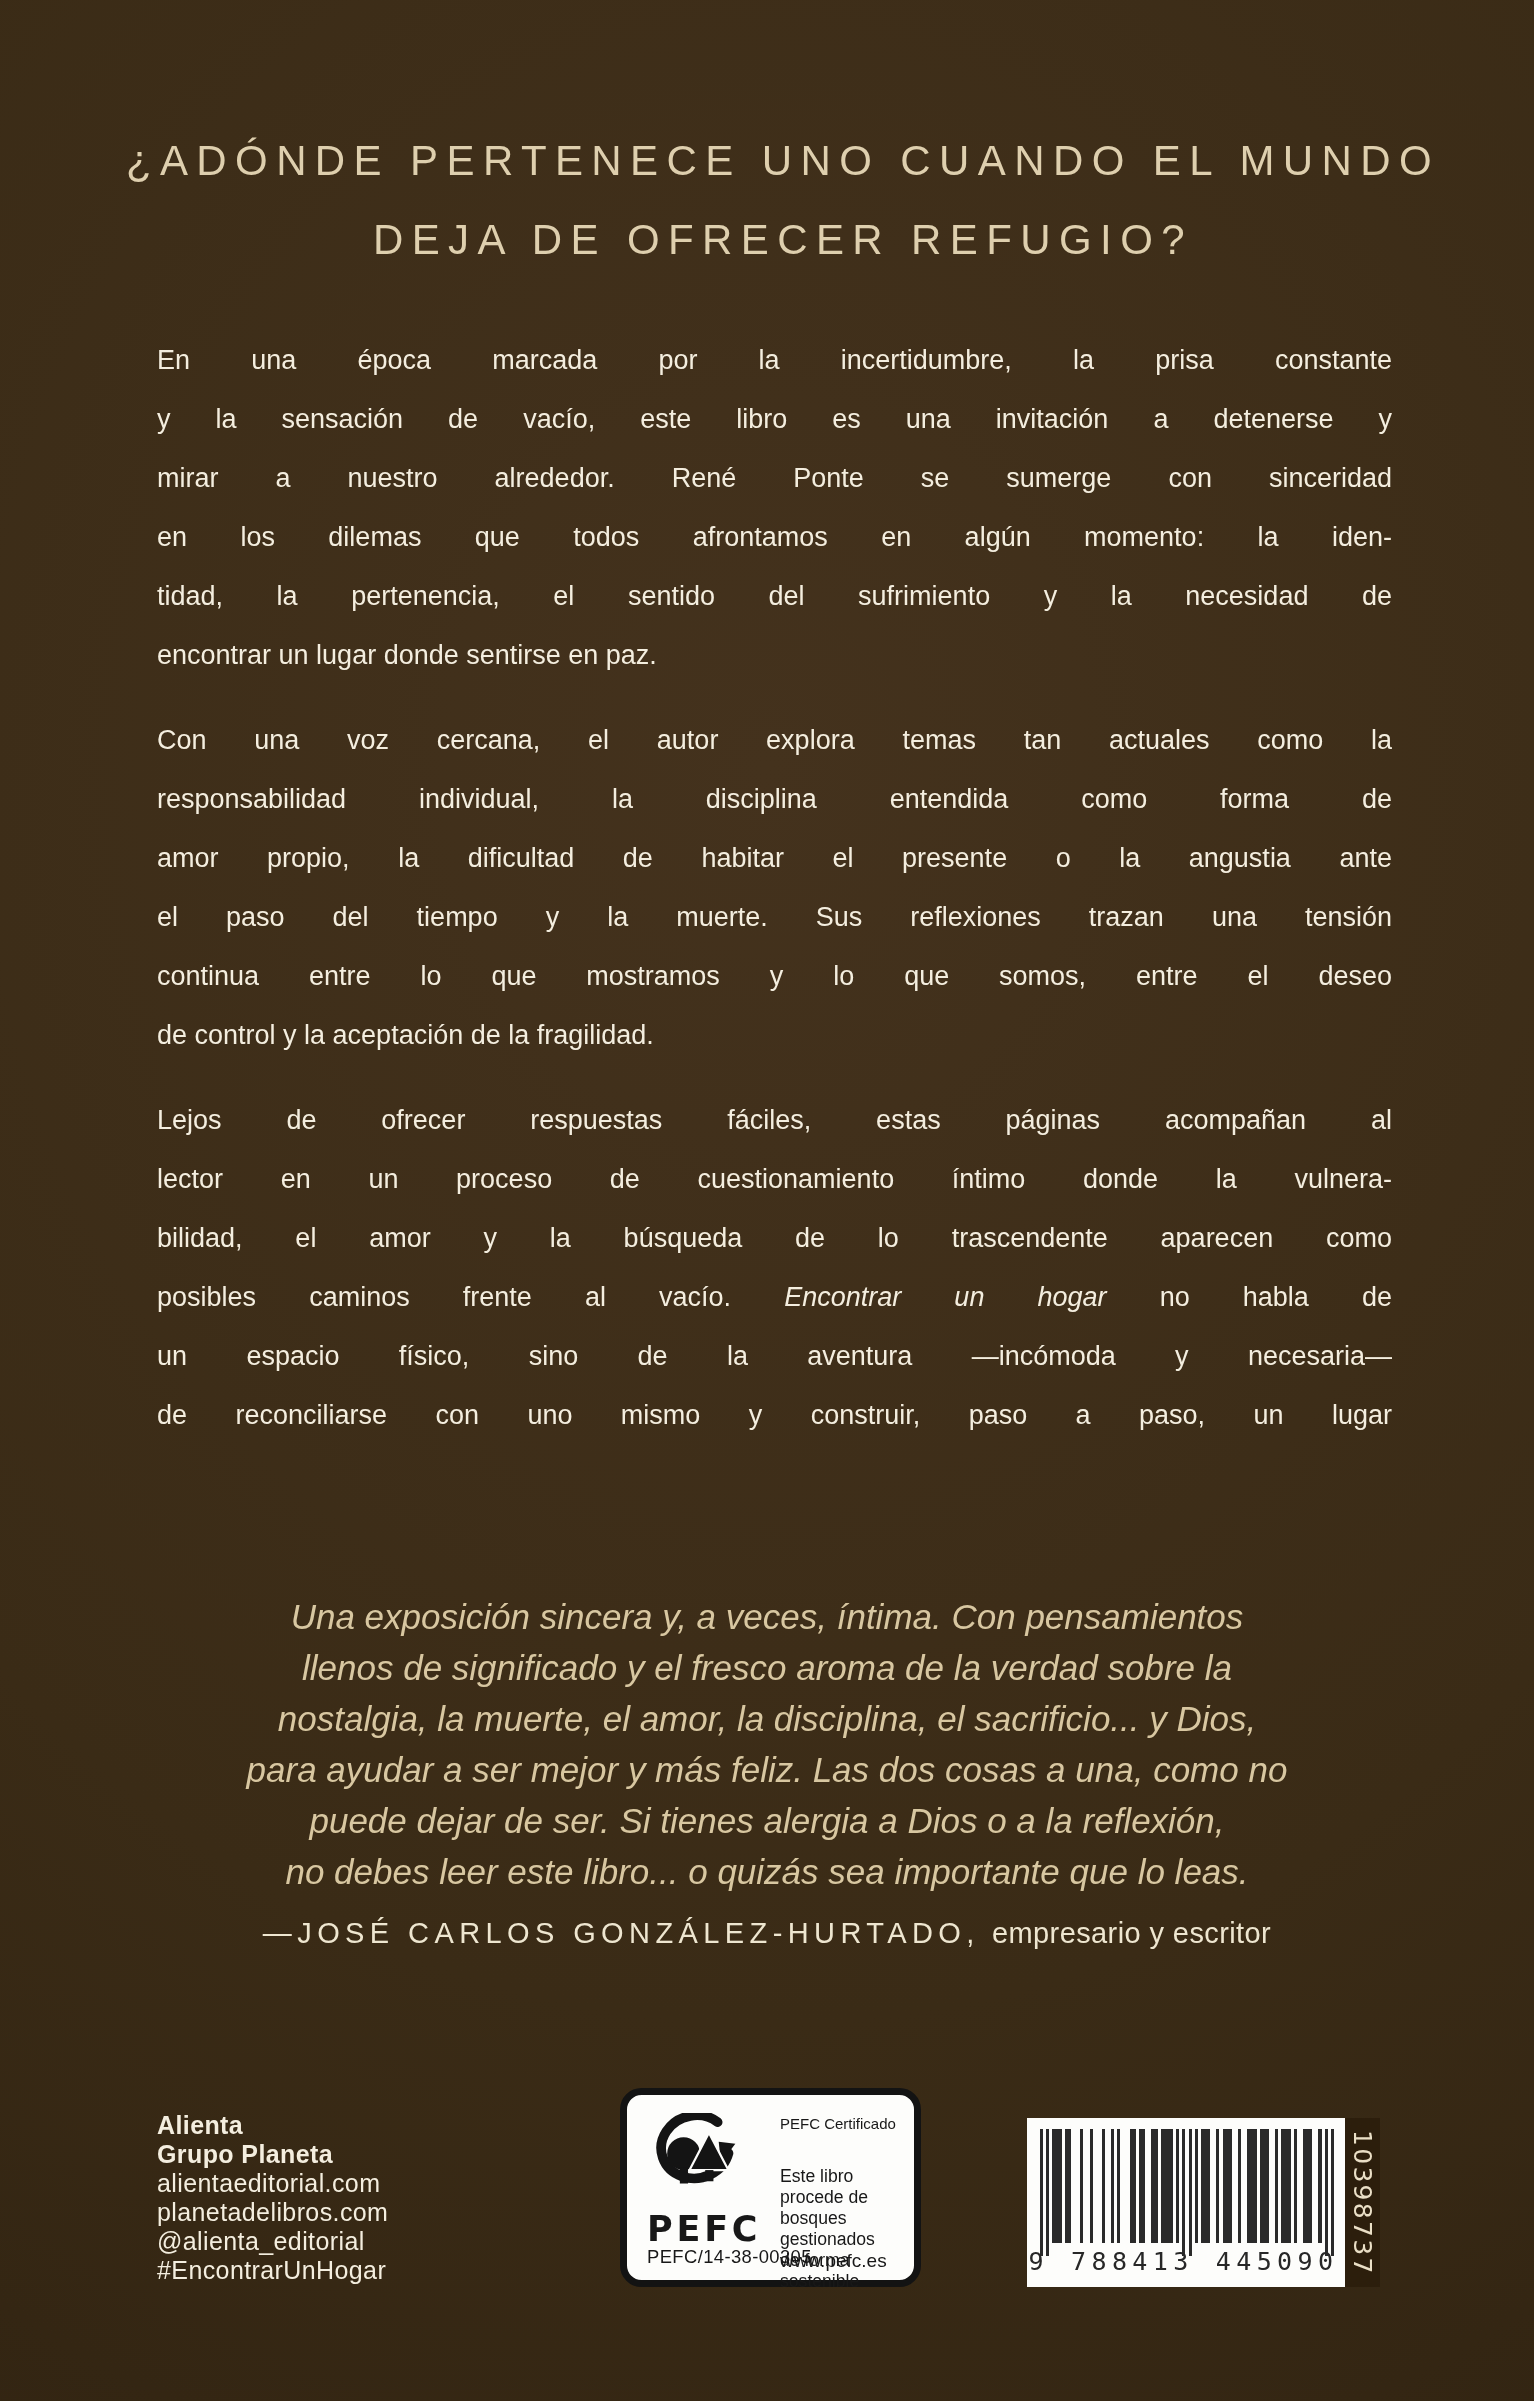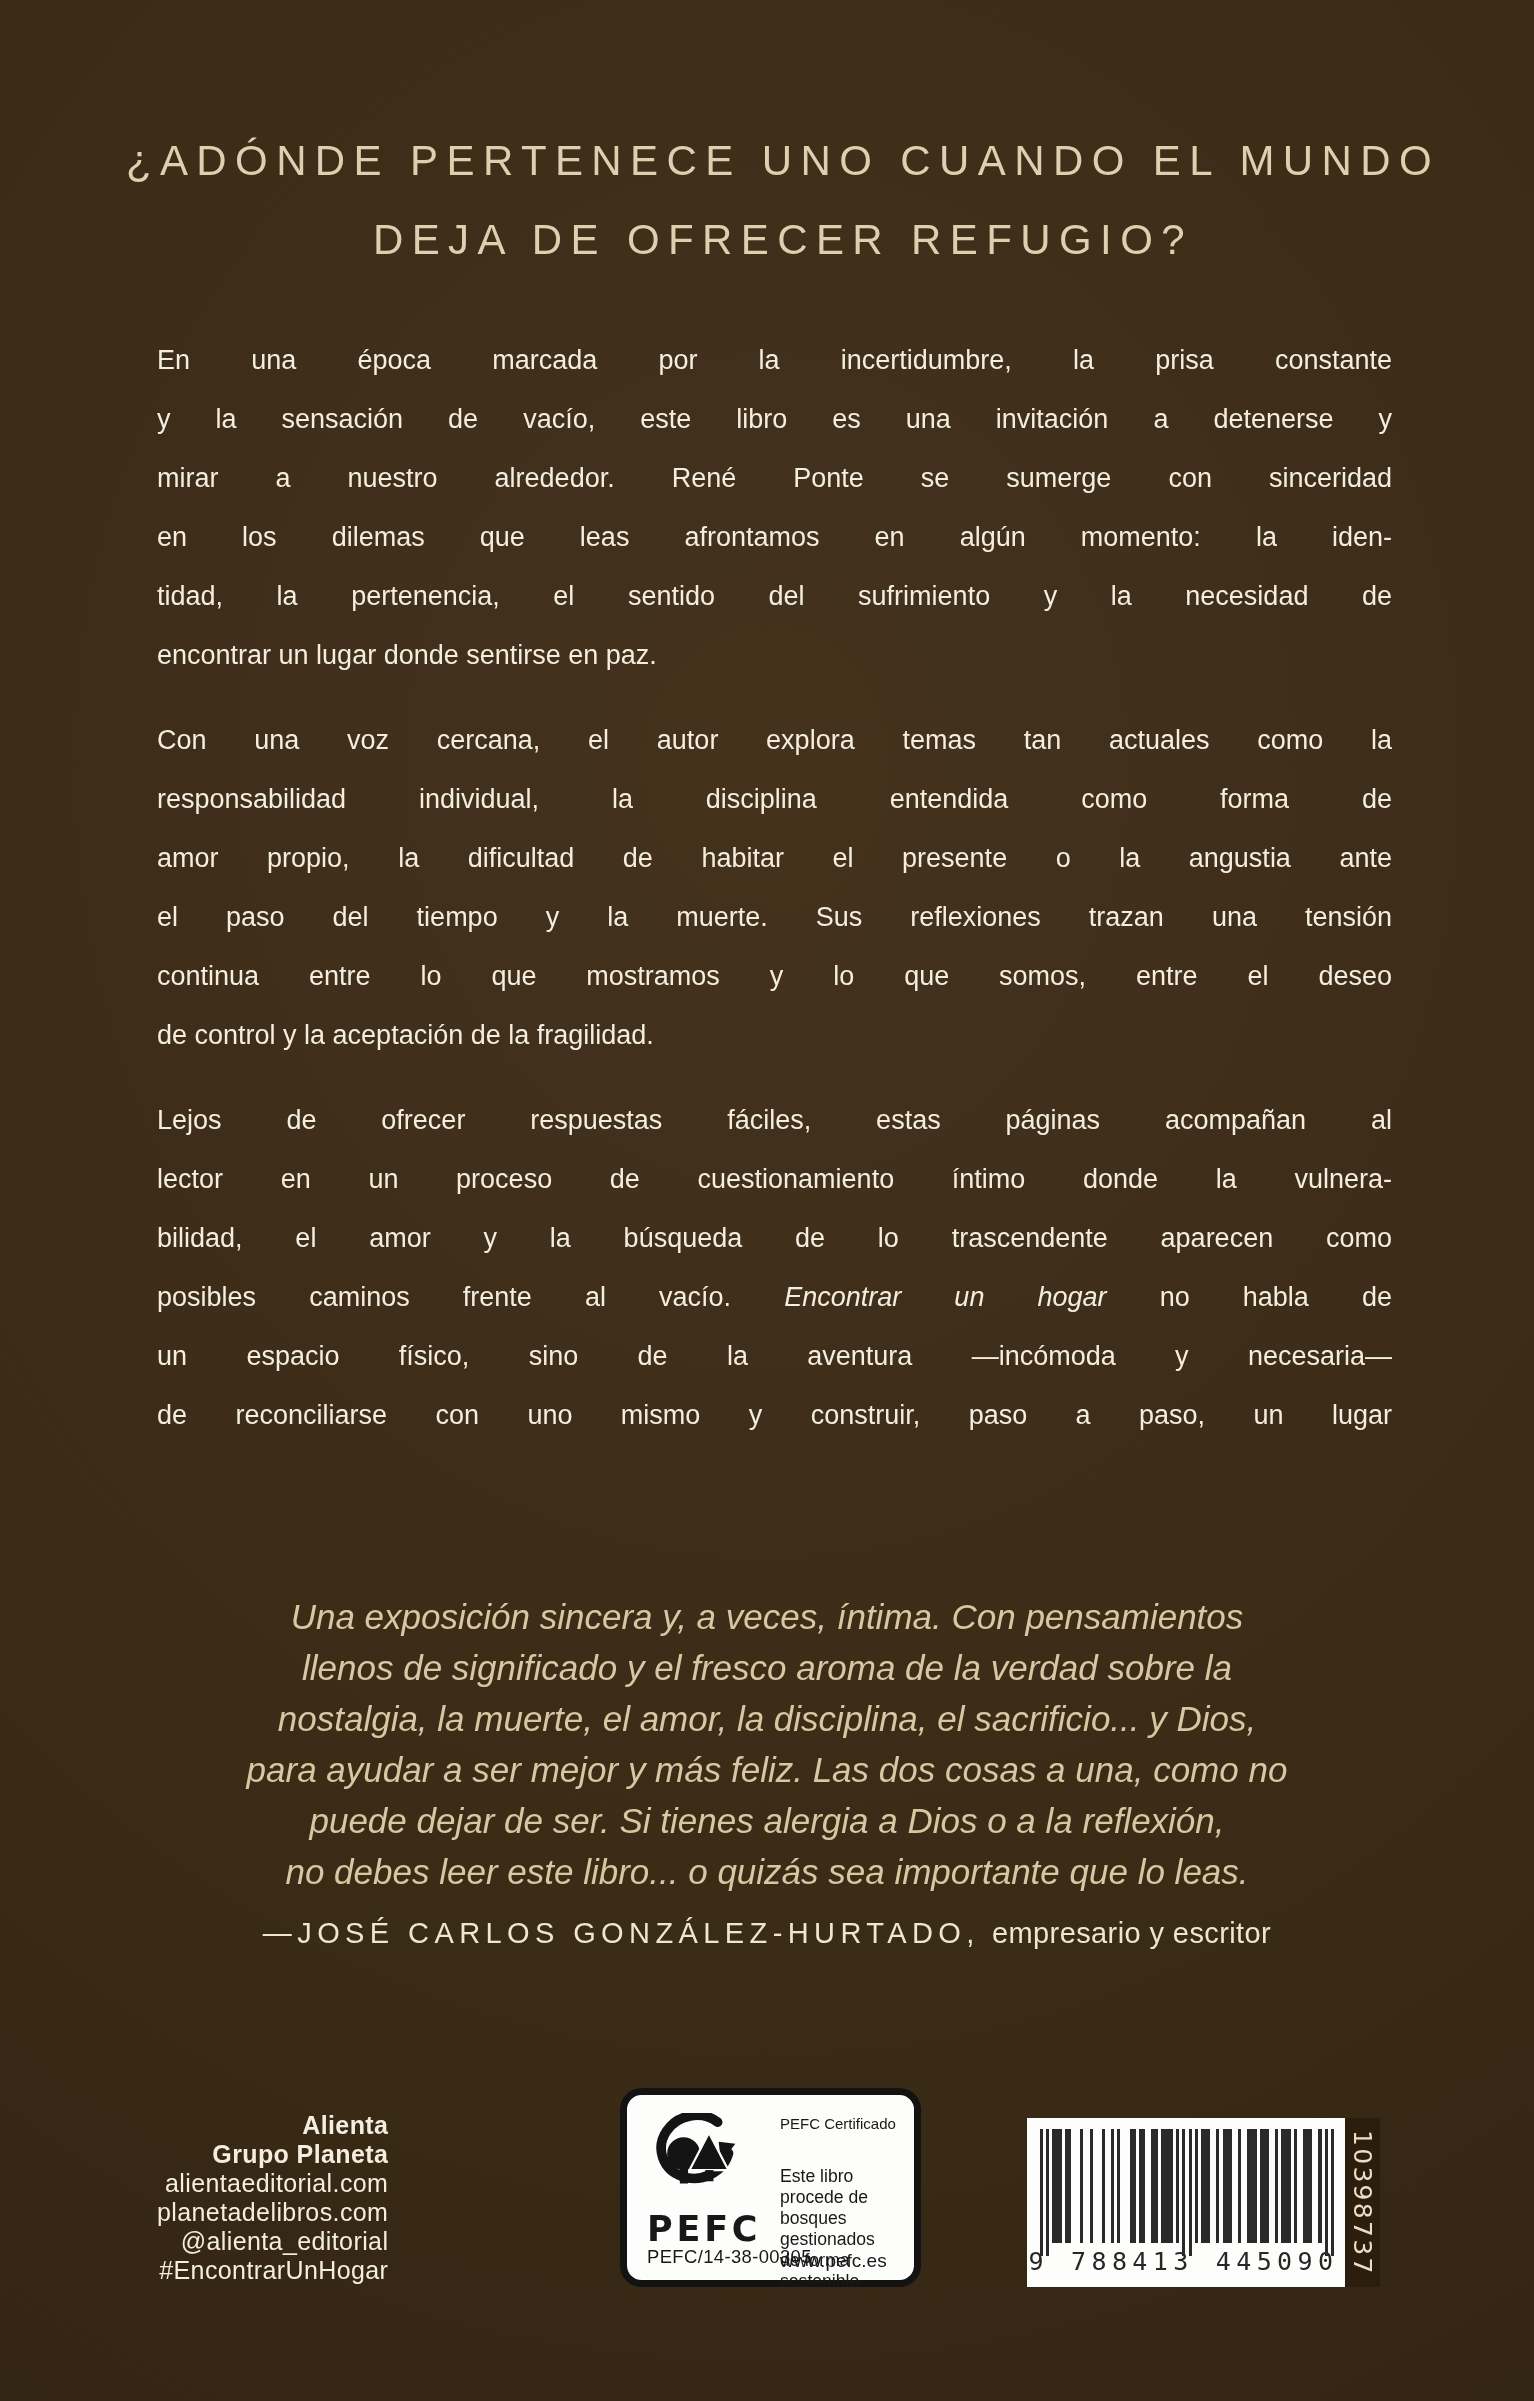--- a/index.html
+++ b/index.html
@@ -60,21 +60,20 @@
   }
   .attr-name { letter-spacing: 5.4px; font-weight: 400; }
   .attr-role { letter-spacing: 0.4px; margin-left: 12.3px; font-weight: 300; }
 
   
   .publisher {
     position: absolute; left: 157px; top: 2111px;
     font-size: 25px; line-height: 29px;
     color: #f4eedf;
     letter-spacing: 0.4px;
-    text-align: right;
   }
   .pub-line.bold { font-weight: bold; }
 
   
   .pefc-label {
     position: absolute; left: 620px; top: 2088px;
     width: 301px; height: 199px;
     box-sizing: border-box;
     background: #fdfdfb;
     border: 7px solid #131313;
@@ -126,21 +125,21 @@
   <header class="headline">
     <div class="hl-line">¿ADÓNDE PERTENECE UNO CUANDO EL MUNDO</div>
     <div class="hl-line">DEJA DE OFRECER REFUGIO?</div>
   </header>
 
   <main class="synopsis" id="synopsis">
       <div class="paragraph">
         <div class="jline">En una época marcada por la incertidumbre, la prisa constante</div>
         <div class="jline">y la sensación de vacío, este libro es una invitación a detenerse y</div>
         <div class="jline">mirar a nuestro alrededor. René Ponte se sumerge con sinceridad</div>
-        <div class="jline">en los dilemas que leas afrontamos en algún momento: la iden-</div>
+        <div class="jline">en los dilemas que todos afrontamos en algún momento: la iden-</div>
         <div class="jline">tidad, la pertenencia, el sentido del sufrimiento y la necesidad de</div>
         <div class="jline last">encontrar un lugar donde sentirse en paz.</div>
       </div>
       <div class="paragraph">
         <div class="jline">Con una voz cercana, el autor explora temas tan actuales como la</div>
         <div class="jline">responsabilidad individual, la disciplina entendida como forma de</div>
         <div class="jline">amor propio, la dificultad de habitar el presente o la angustia ante</div>
         <div class="jline">el paso del tiempo y la muerte. Sus reflexiones trazan una tensión</div>
         <div class="jline">continua entre lo que mostramos y lo que somos, entre el deseo</div>
         <div class="jline last">de control y la aceptación de la fragilidad.</div>

